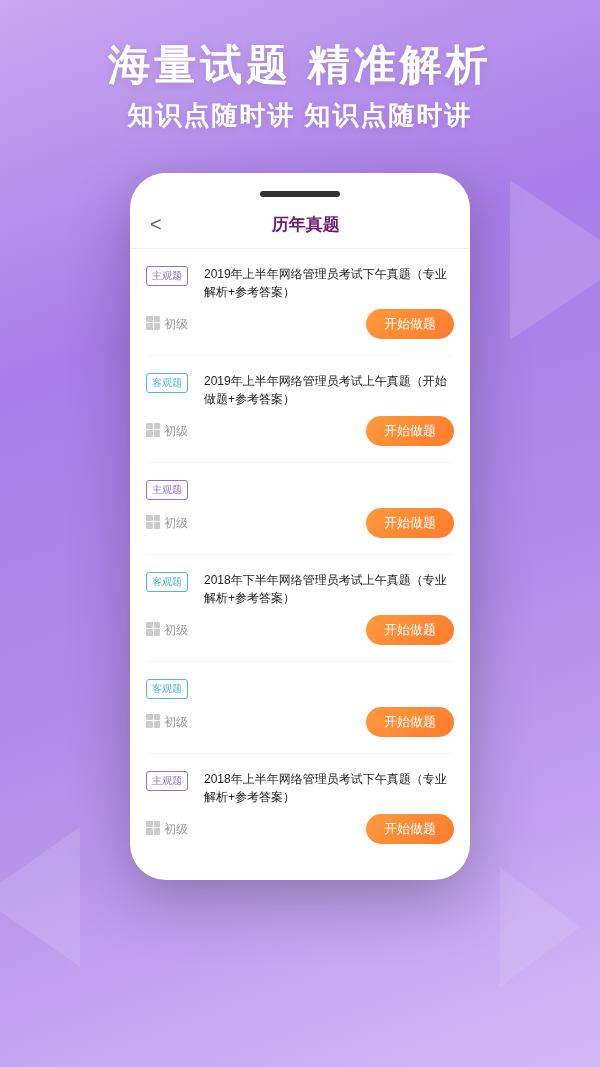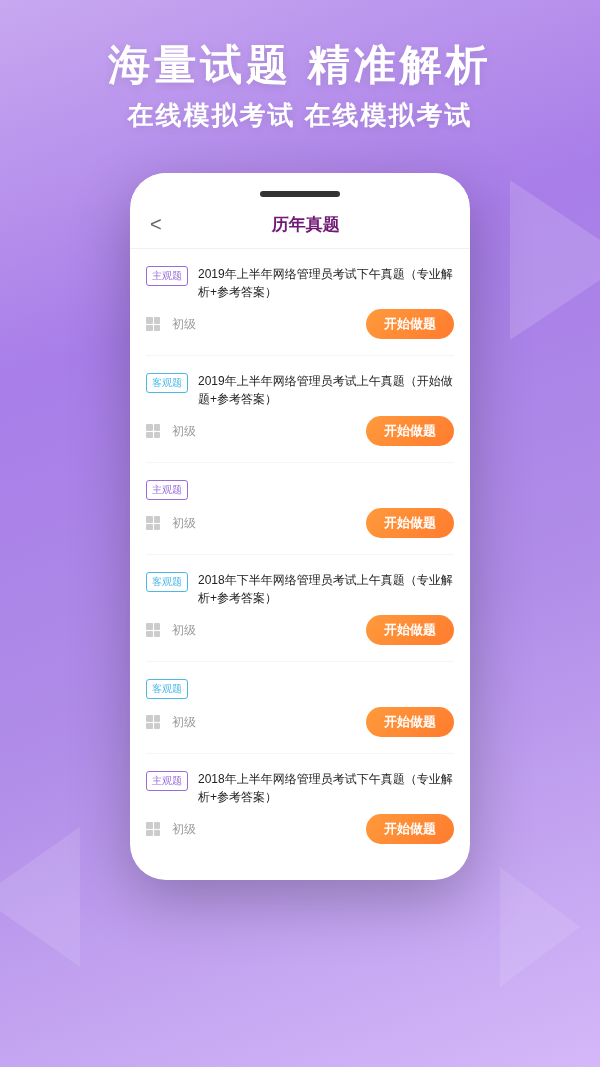--- a/index.html
+++ b/index.html
@@ -142,21 +142,21 @@
       border-bottom: 1px solid #f5f5f5;
     }
 
     .exam-item:last-child {
       border-bottom: none;
     }
 
     .exam-title-row {
       display: flex;
       align-items: flex-start;
-      gap: 10px;
+      gap: 16px;
       margin-bottom: 8px;
       justify-content: space-between;
     }
 
     .tag {
       display: inline-block;
       font-size: 10px;
       padding: 2px 5px;
       border-radius: 3px;
       border: 1px solid;
@@ -184,22 +184,22 @@
 
     .exam-meta {
       display: flex;
       align-items: center;
       justify-content: space-between;
       margin-top: 4px;
     }
 
     .level-row {
       display: flex;
-      align-items: center;
-      gap: 12px;
+      align-items: flex-start;
+      gap: 4px;
     }
 
     .level-icon {
       width: 14px;
       height: 14px;
       display: grid;
       grid-template-columns: 1fr 1fr;
       gap: 1px;
     }
 
@@ -214,35 +214,35 @@
     }
 
     .start-btn {
       background: linear-gradient(135deg, #ff9a3c, #ff7b2e);
       color: white;
       border: none;
       border-radius: 20px;
       padding: 6px 18px;
       font-size: 13px;
       cursor: pointer;
-      font-weight: 700;
+      font-weight: 400;
     }
   </style>
 </head>
 <body>
 
 <div class="bg-decoration">
   <div class="bg-triangle-1"></div>
   <div class="bg-triangle-2"></div>
   <div class="bg-triangle-3"></div>
 </div>
 
 <div class="header-section">
   <div class="header-title">海量试题 精准解析</div>
-  <div class="header-subtitle">在线模拟考试 在线模拟考试</div>
+  <div class="header-subtitle">知识点随时讲 知识点随时讲</div>
 </div>
 
 <div class="phone-container">
   <div class="phone-mock">
     <div class="phone-notch">
       <div class="notch-bar"></div>
     </div>
     <div class="phone-header">
       <span class="back-btn">&lt;</span>
       <span class="phone-title">历年真题</span>

